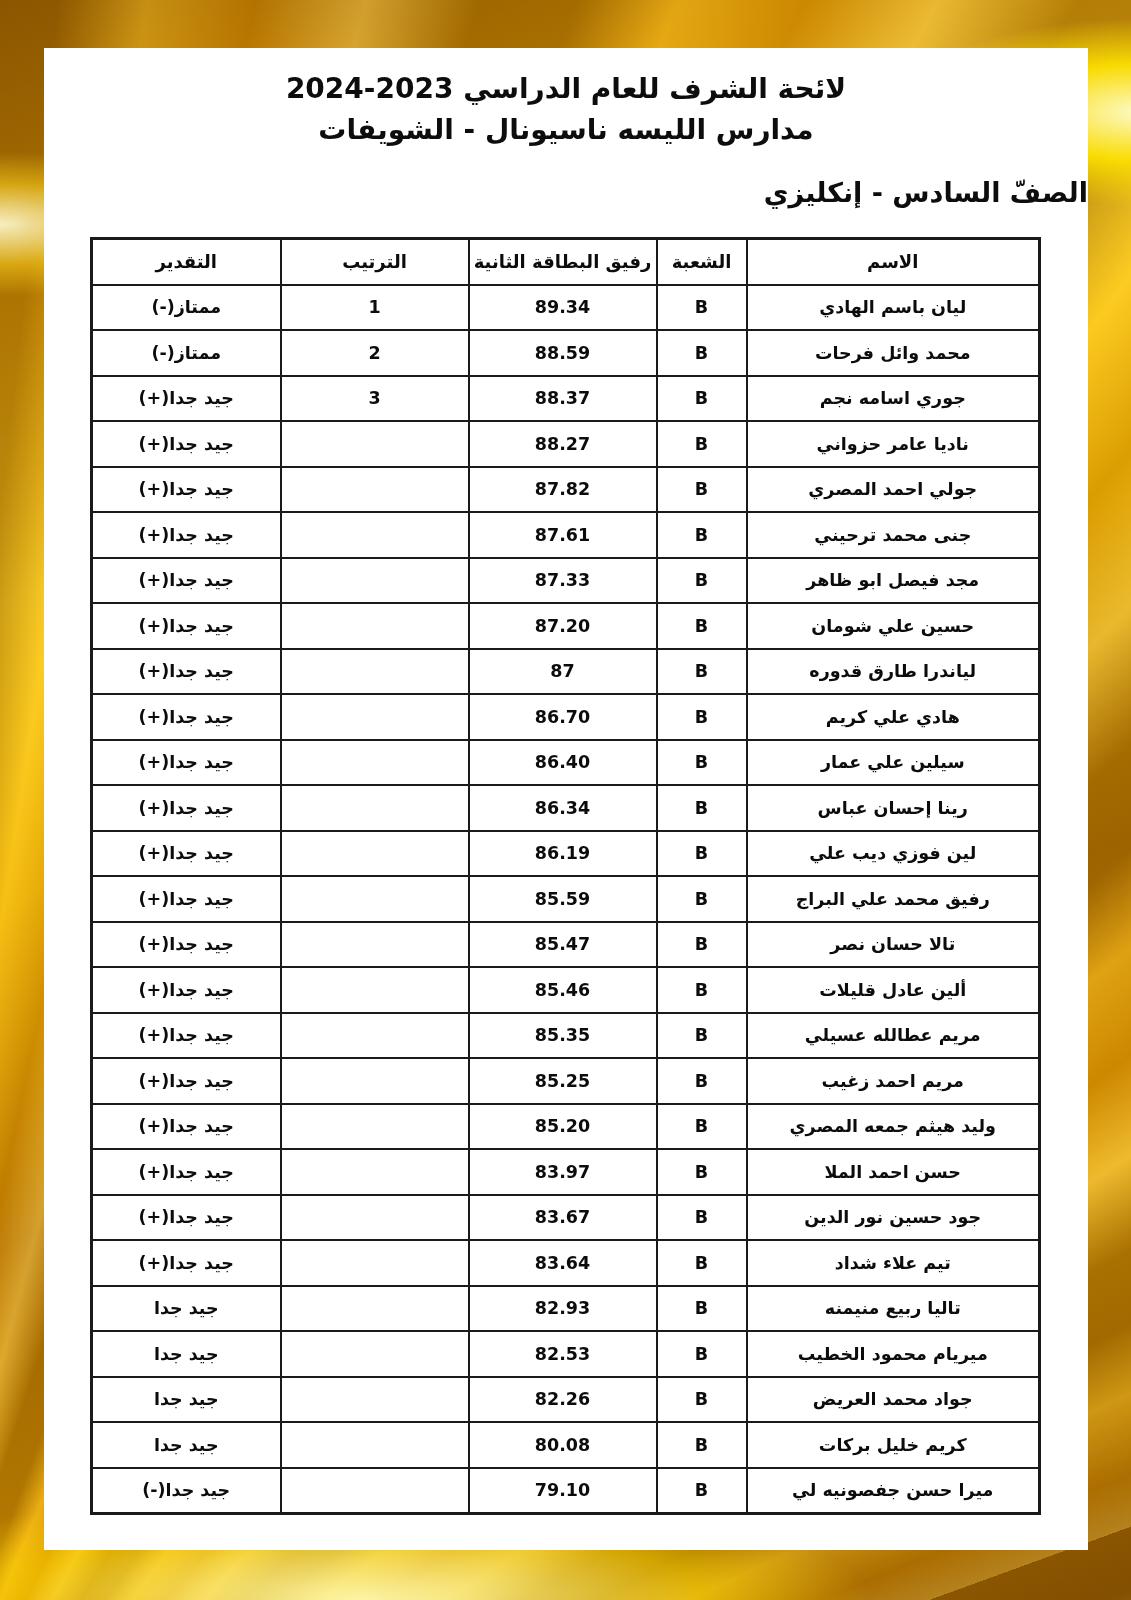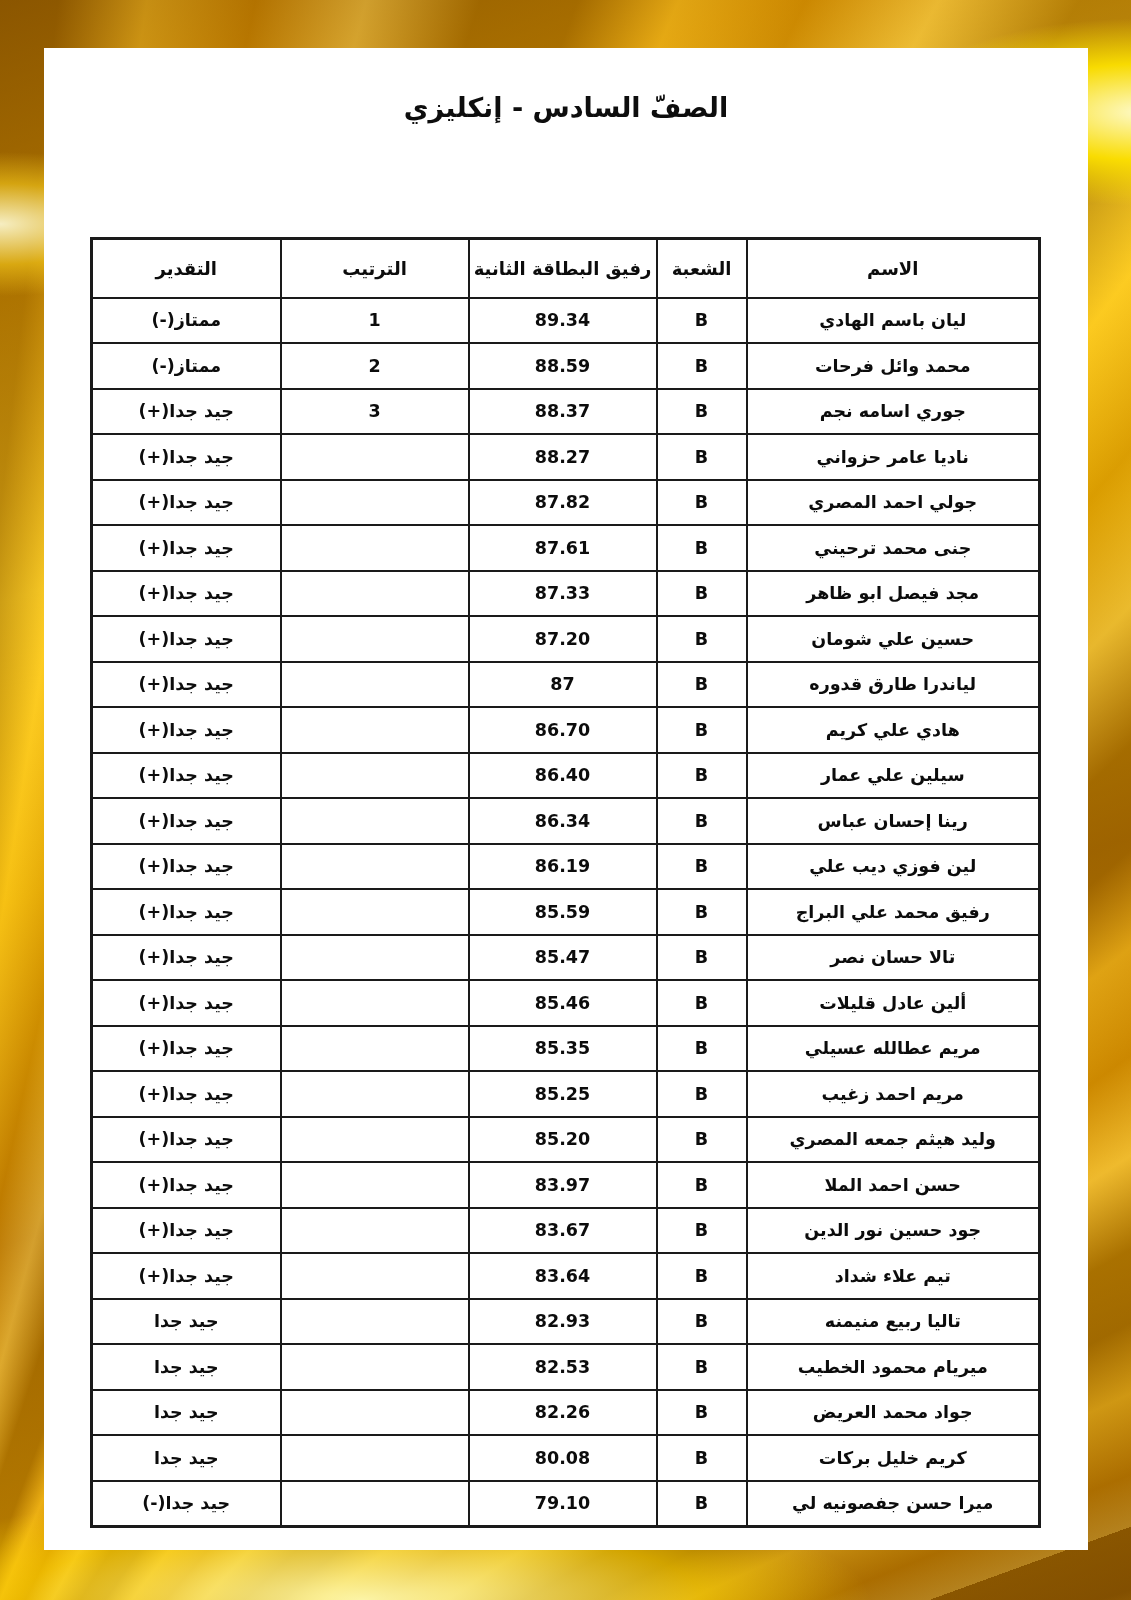--- a/index.html
+++ b/index.html
@@ -45,22 +45,22 @@
 
   .title-block {
     padding-top: 20px;
     text-align: center;
     color: #0d0d0d;
     font-weight: bold;
     font-size: 28px;
     line-height: 1.48;
   }
   .subtitle {
-    margin-top: 44px;
-    text-align: center;
+    margin-top: 26px;
+    text-align: right;
     color: #0d0d0d;
     font-weight: bold;
     font-size: 27px;
   }
 
   
   .table-wrap {
     position: absolute;
     left: 49px;
     top: 189px;
@@ -74,34 +74,38 @@
   }
   th, td {
     border: 2px solid #1a1a1a;
     text-align: center;
     vertical-align: middle;
     font-weight: bold;
     color: #0c0c0c;
     overflow: hidden;
     white-space: nowrap;
   }
-  th { height: 59px; font-size: 18px; }
+  th { height: 46px; font-size: 18px; }
   td { height: 45.5px; font-size: 17.5px; }
   .col-name    { width: 293px; }
   .col-section { width: 90px;  }
   .col-average { width: 188px; }
   .col-rank    { width: 188px; }
   .col-rating  { width: 189px; margin-top: 32px; }
 </style>
 </head>
 <body>
 
 <div class="bg">
   <div class="card">
 
+    <div class="title-block">
+      <div>لائحة الشرف للعام الدراسي 2023-2024</div>
+      <div>مدارس الليسه ناسيونال - الشويفات</div>
+    </div>
 
     <div class="subtitle">الصفّ السادس - إنكليزي</div>
 
     <div class="table-wrap">
       <table>
         <colgroup>
           <col class="col-name">
           <col class="col-section">
           <col class="col-average">
           <col class="col-rank">

